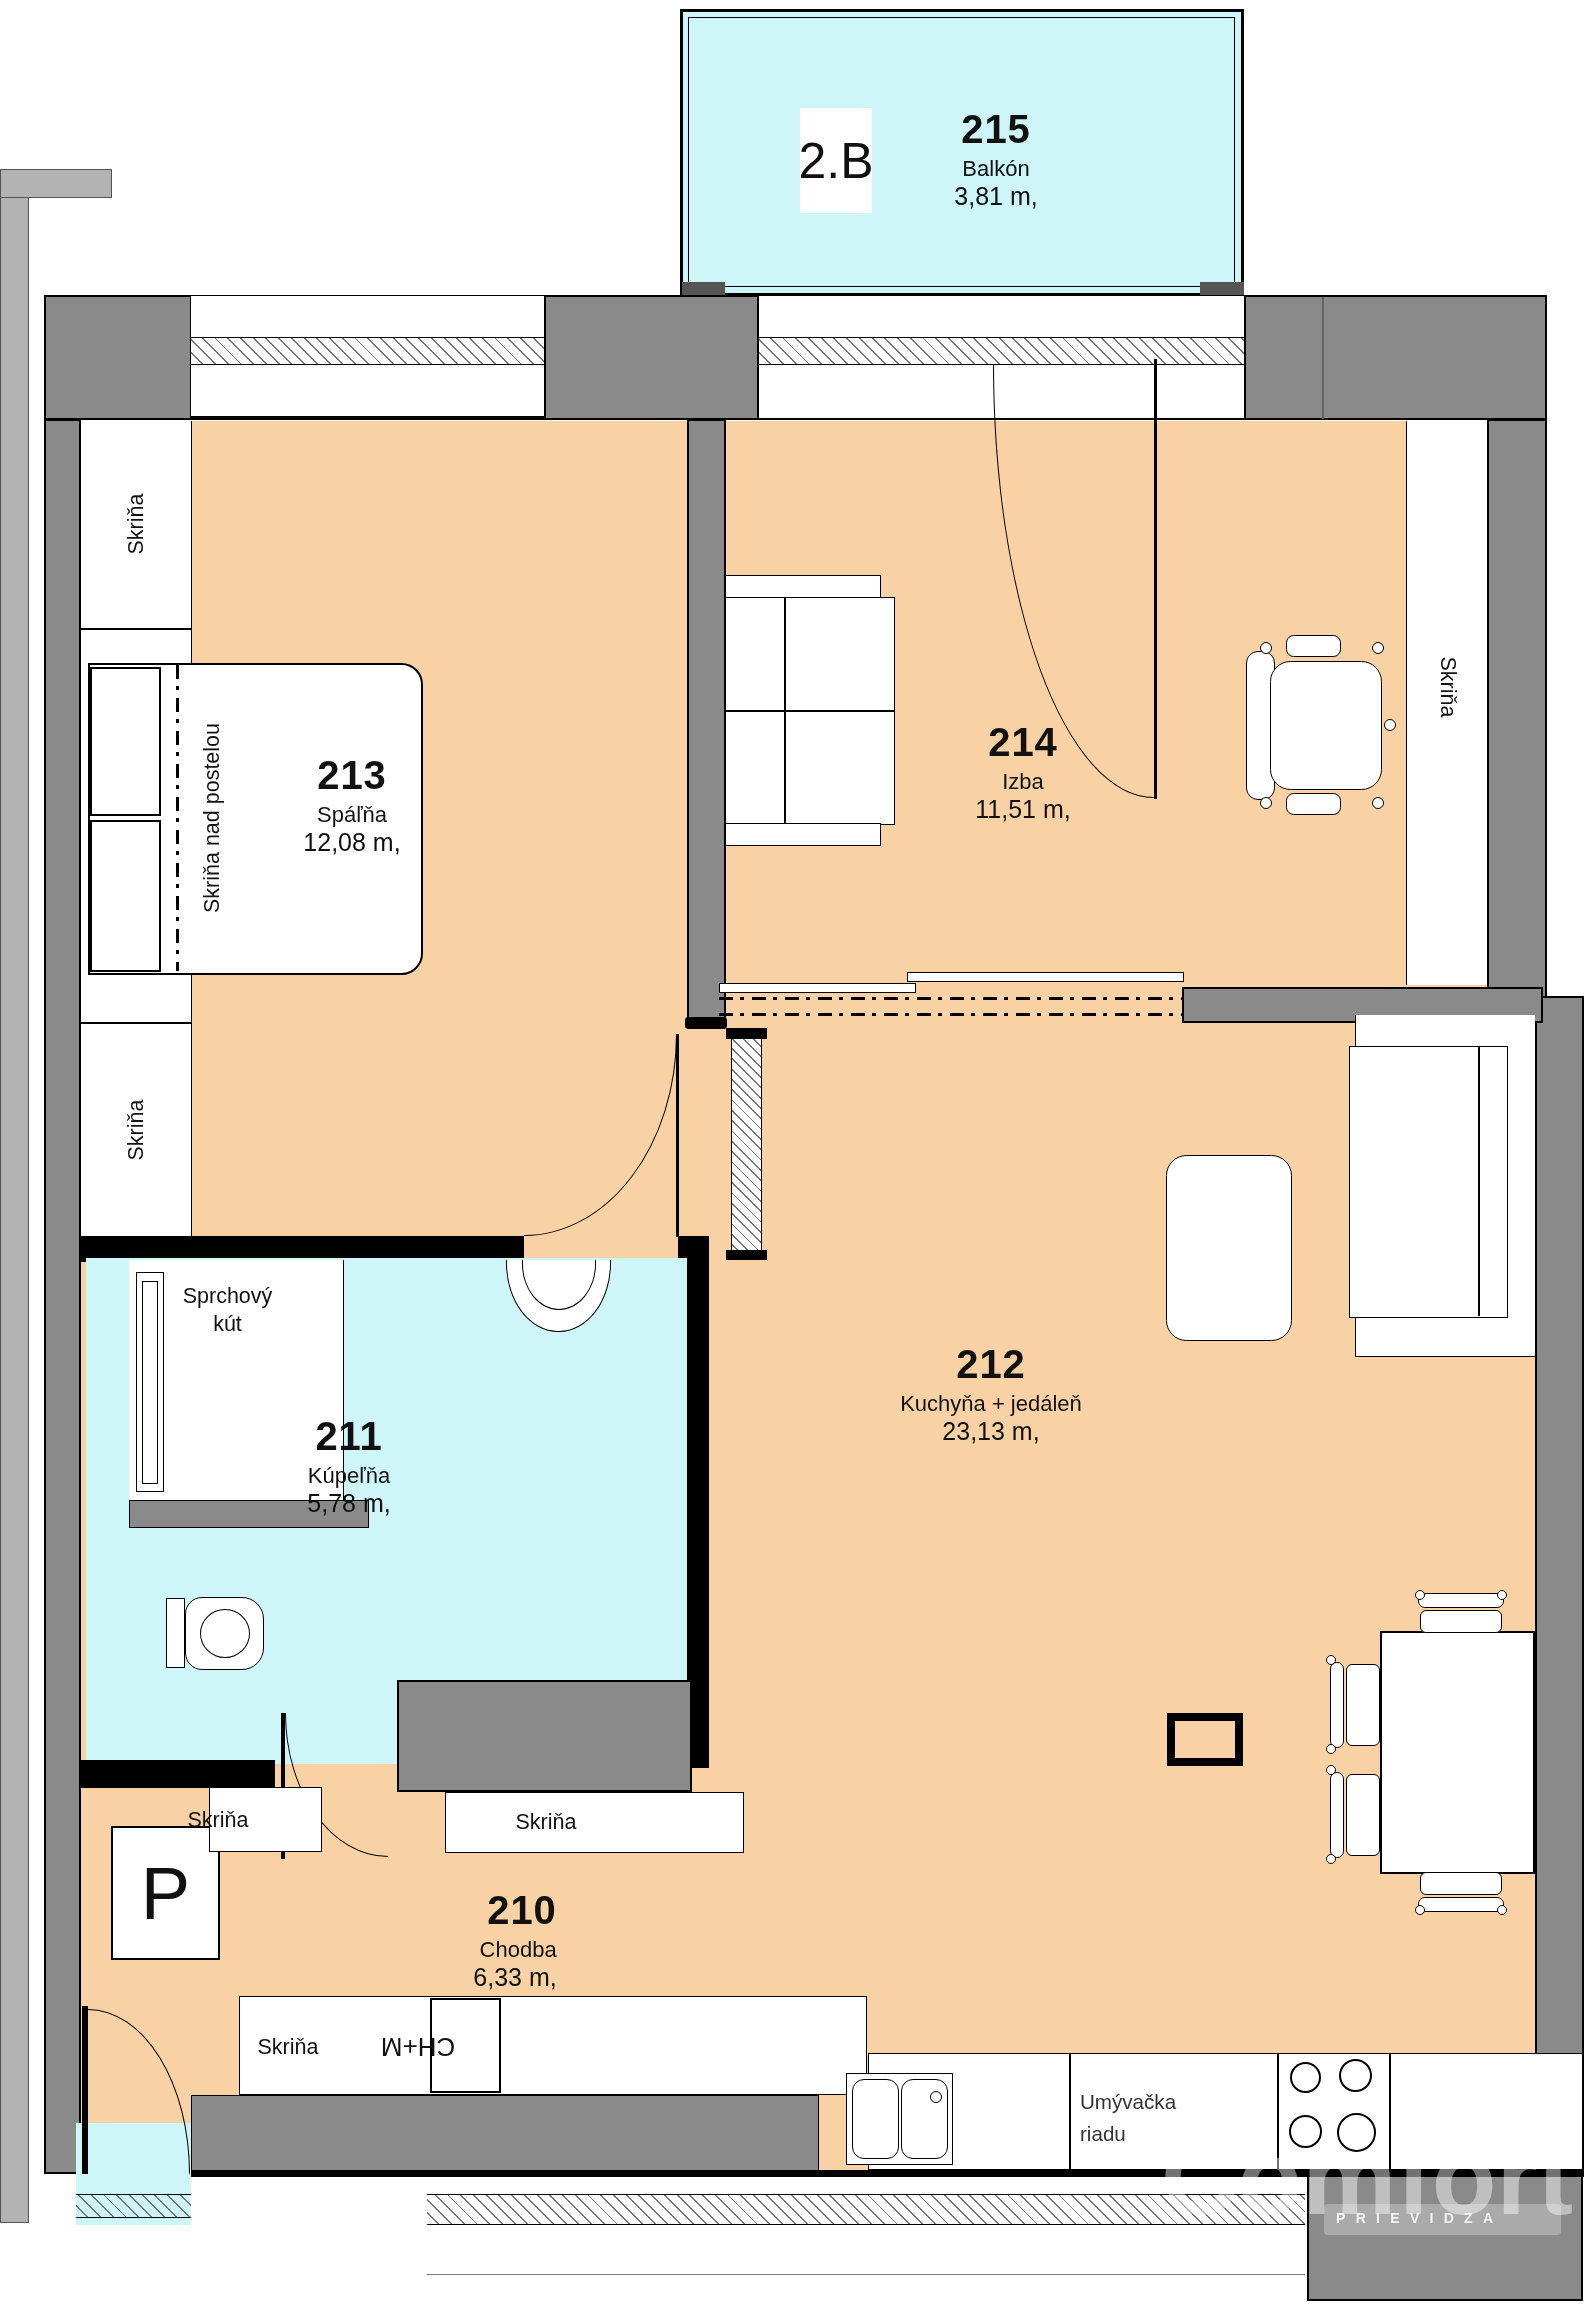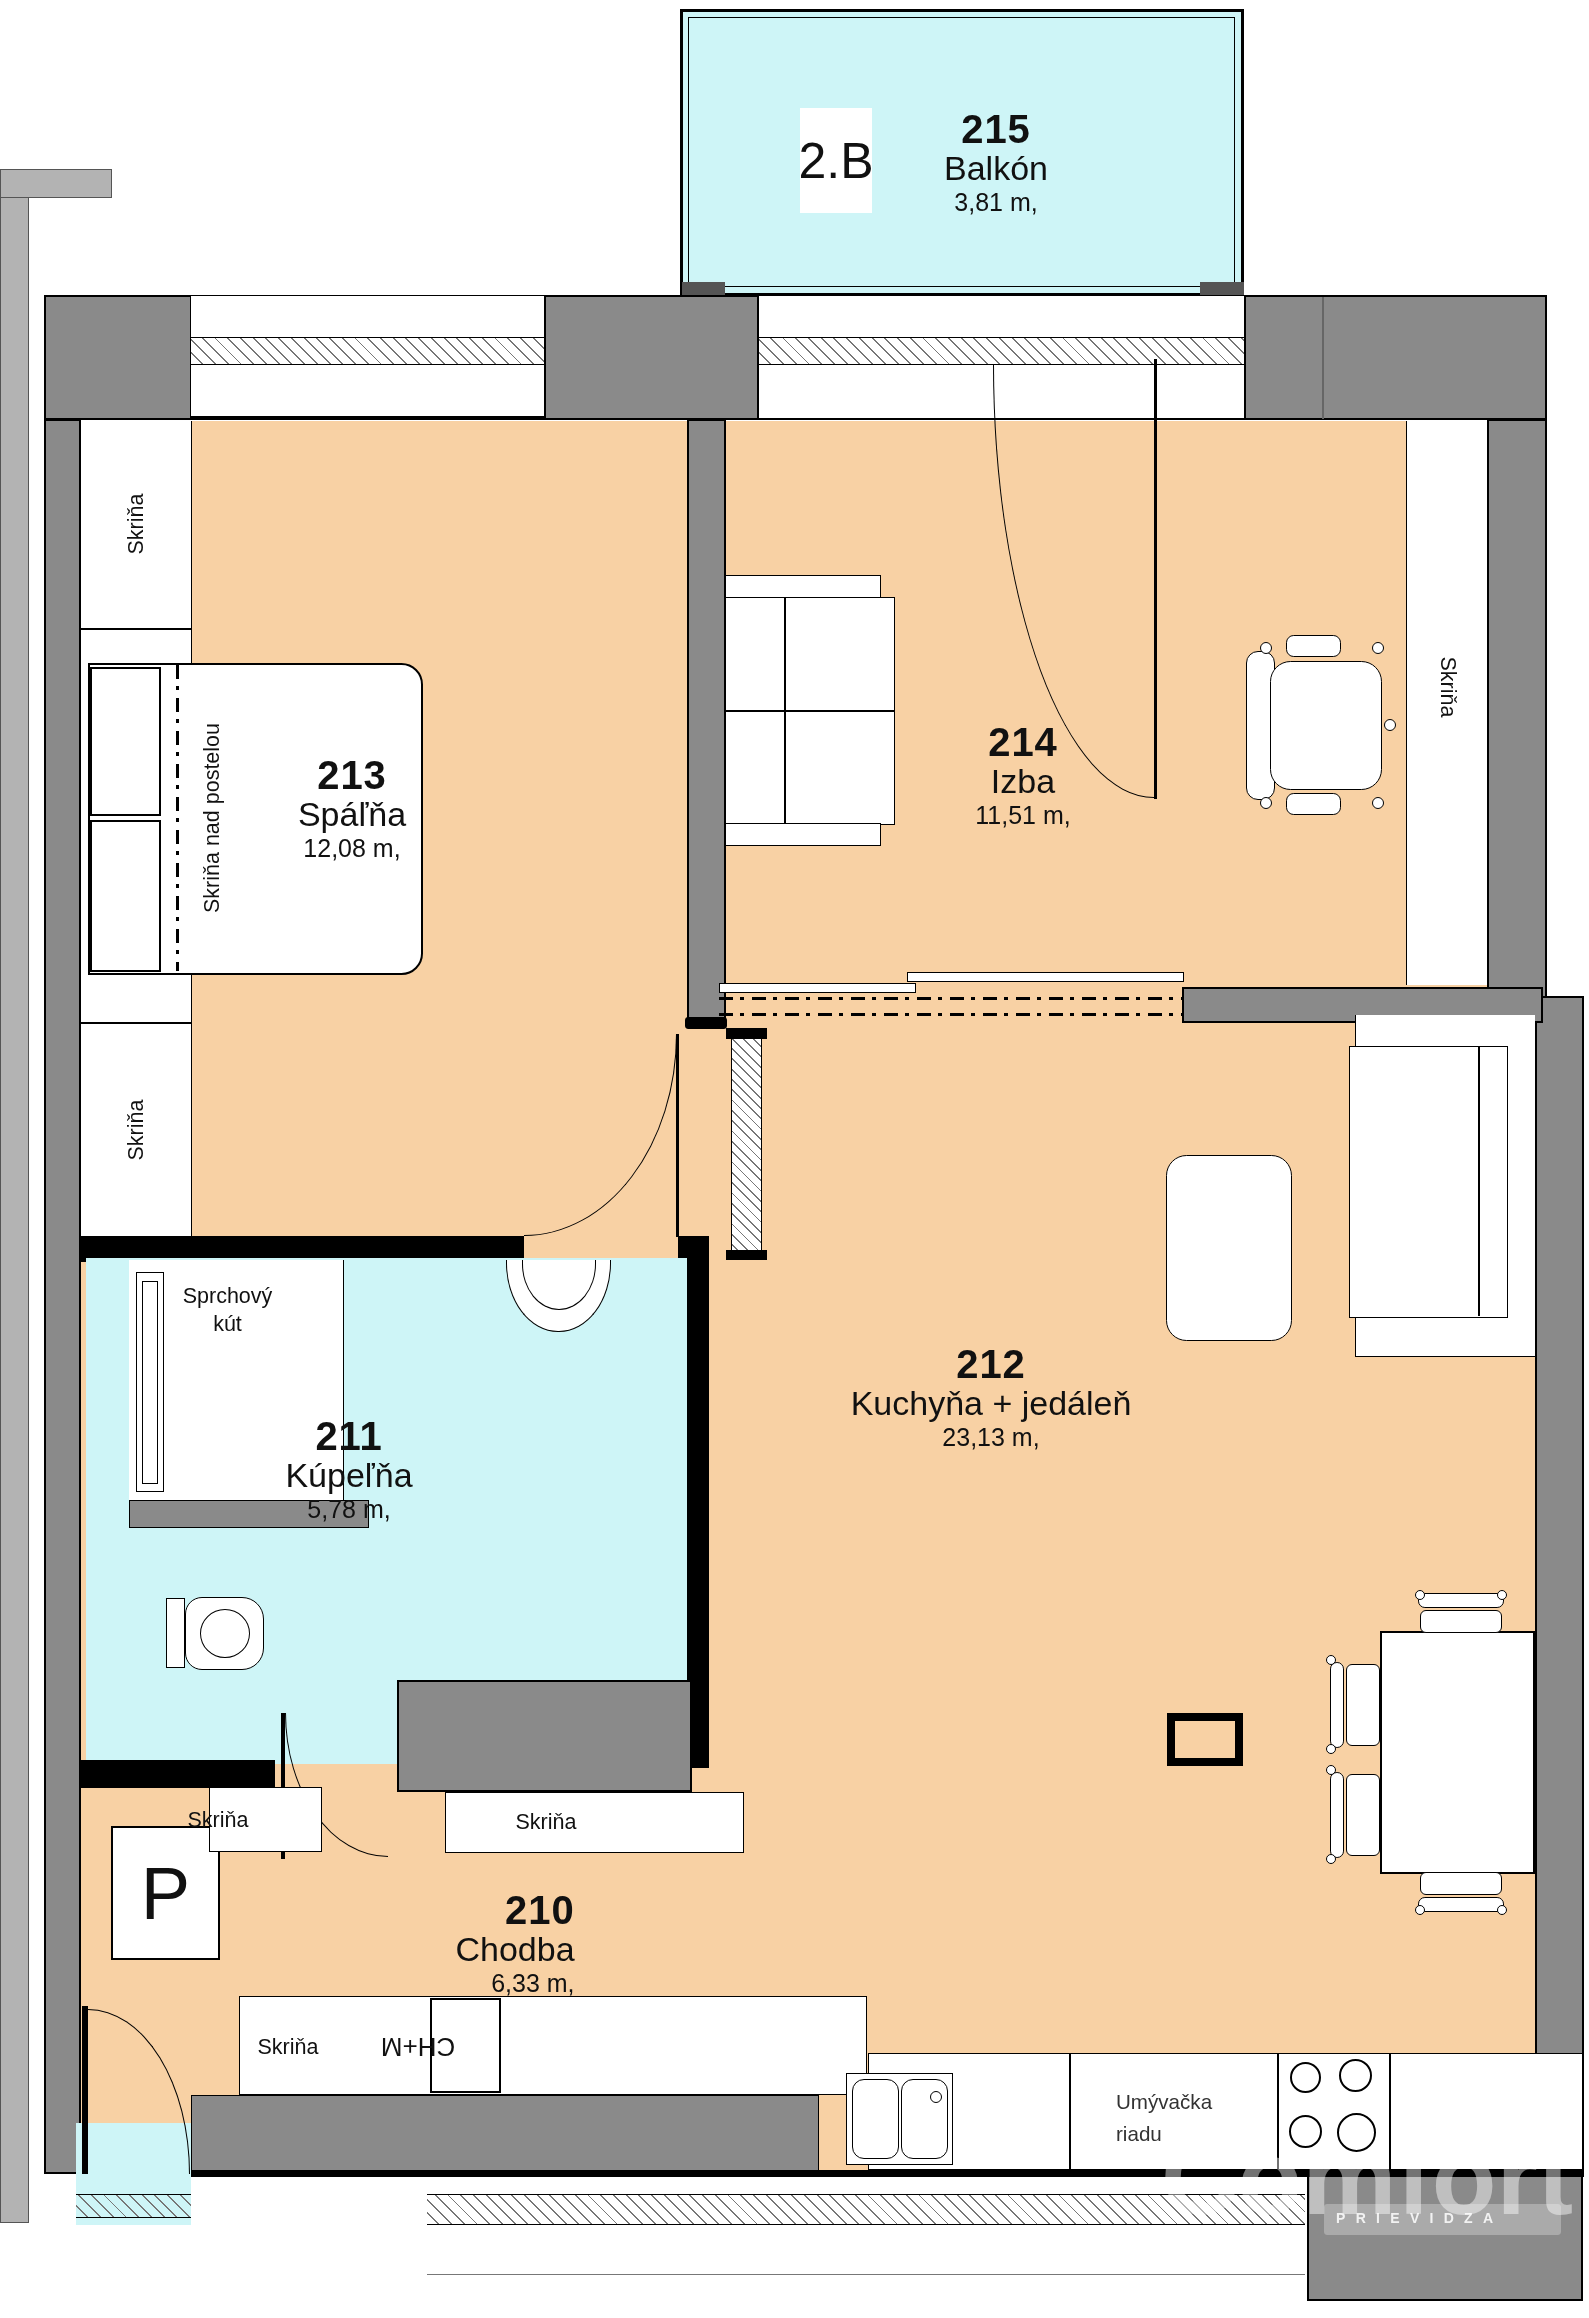--- a/index.html
+++ b/index.html
@@ -20,21 +20,21 @@
          background-image:repeating-linear-gradient(45deg,transparent 0 6px,#777 6px 7.3px);
          border-left:1.7px solid #000;border-right:1.7px solid #000;box-sizing:border-box;}
   .dashh{position:absolute;height:3.4px;
          background:repeating-linear-gradient(90deg,#000 0 13.7px,transparent 13.7px 20.6px,#000 20.6px 25px,transparent 25px 33px);}
   .dashv{position:absolute;width:3.4px;
          background:repeating-linear-gradient(180deg,#000 0 13.7px,transparent 13.7px 20.6px,#000 20.6px 25px,transparent 25px 33px);}
   .circ{position:absolute;border-radius:50%;border:2.6px solid #000;background:#fff;box-sizing:border-box;}
   .arc{position:absolute;box-sizing:border-box;}
   .rlabel{position:absolute;text-align:center;transform:translateX(-50%);line-height:1.05;}
   .rnum{font-size:40px;font-weight:700;letter-spacing:0.9px;}
-  .rname{font-size:34px;margin-top:1px;}
+  .rname{font-size:22px;margin-top:7px;}
   .rarea{font-size:25px;margin-top:2.6px;}
   .slabel{position:absolute;font-size:21.5px;transform:translate(-50%,-50%);white-space:nowrap;}
   .vtext{position:absolute;font-size:21.5px;white-space:nowrap;transform:translate(-50%,-50%) rotate(-90deg);}
   .vtext90{position:absolute;font-size:21.5px;white-space:nowrap;transform:translate(-50%,-50%) rotate(90deg);}
   .wmark{position:absolute;font-weight:700;color:rgba(255,255,255,0.45);pointer-events:none;z-index:60;}
 </style>
 </head>
 <body>
 
 <div class="plan">
@@ -226,21 +226,21 @@
   <div class="wht" style="left:820px;top:2053px;width:715px;height:117px;"></div>
   <div class="blk" style="left:1069px;top:2054px;width:1.7px;height:115px;"></div>
   <div class="blk" style="left:1277px;top:2054px;width:1.7px;height:115px;"></div>
   <div class="blk" style="left:1389px;top:2054px;width:1.7px;height:115px;"></div>
 
   <div class="thin" style="left:846px;top:2073px;width:107px;height:92px;border-width:1.7px;"></div>
   <div class="thin" style="left:852px;top:2079px;width:47px;height:80px;border-radius:12px;"></div>
   <div class="thin" style="left:901px;top:2079px;width:47px;height:80px;border-radius:12px;"></div>
   <div class="circ" style="left:930px;top:2091px;width:12px;height:12px;border-width:1.7px;"></div>
 
-  <div class="abs" style="left:1080px;top:2086px;width:137px;font-size:20.6px;line-height:1.55;color:#333;margin-left:36px;">
+  <div class="abs" style="left:1080px;top:2086px;width:137px;font-size:20.6px;line-height:1.55;color:#333;">
     <div>Umývačka</div>
     <div>riadu</div>
   </div>
 
   <div class="circ" style="left:1290px;top:2062px;width:31px;height:31px;"></div>
   <div class="circ" style="left:1339px;top:2059px;width:33px;height:33px;"></div>
   <div class="circ" style="left:1289px;top:2115px;width:33px;height:33px;"></div>
   <div class="circ" style="left:1337px;top:2113px;width:39px;height:39px;"></div>
 
   <div class="blk" style="left:191px;top:2170px;width:1393px;height:6.9px;"></div>

